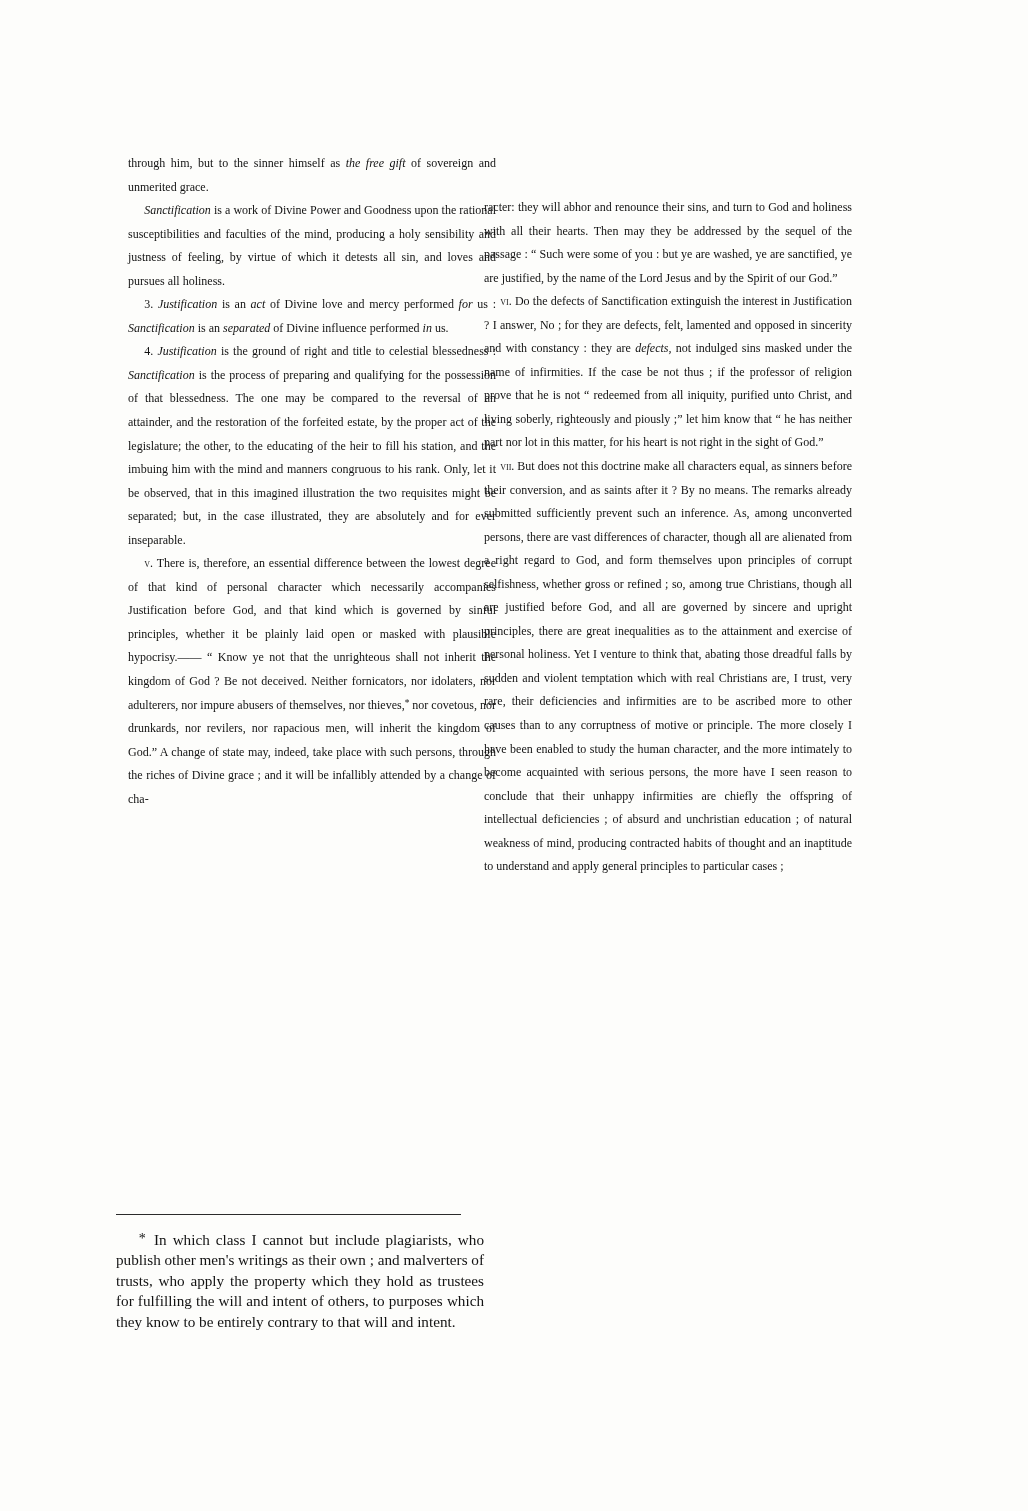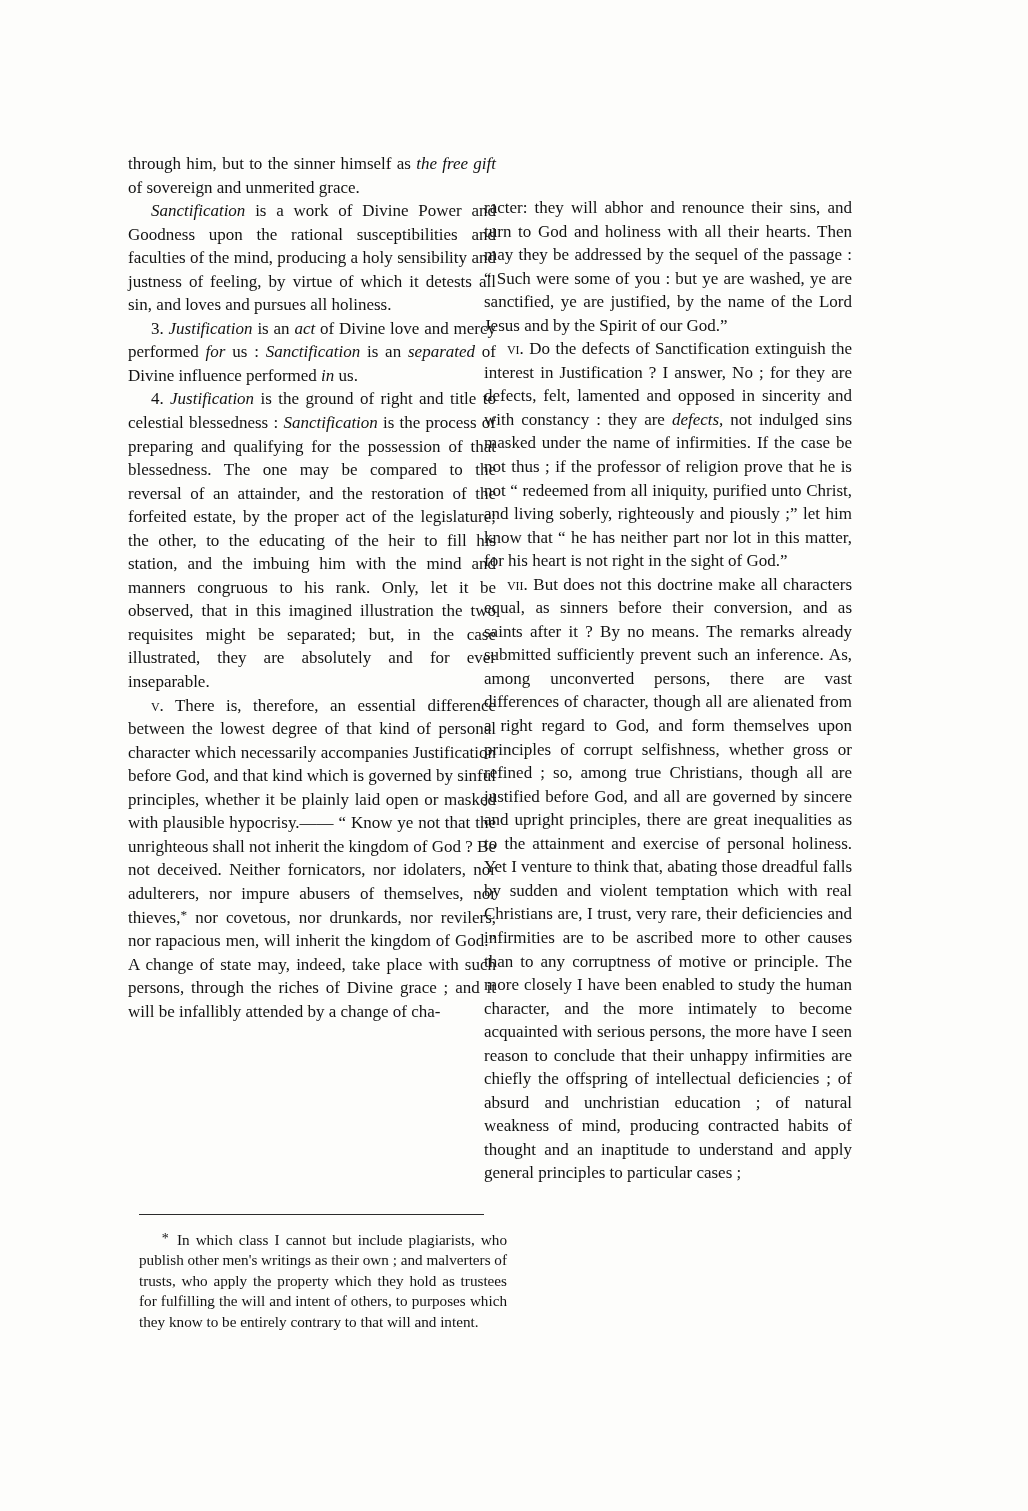--- a/index.html
+++ b/index.html
@@ -51,21 +51,21 @@
     font-weight: bold;
     font-size: 20px;
     letter-spacing: 0.3px;
   }
 
   
   .col {
     position: absolute;
     top: 152px;
     width: 368px;
-    font-size: 17px;
+    font-size: 12px;
     line-height: 23.55px;
     text-align: justify;
     text-justify: inter-word;
     hyphens: manual;
   }
   .col-left  { left: 128px; }
   .col-right { left: 484px; margin-top: 44px; }
 
   .col p {
     margin: 0;
@@ -79,21 +79,21 @@
 
   
   .secnum {
     font-variant: small-caps;
     text-transform: lowercase;
   }
 
   
   .footnote-block {
     position: absolute;
-    left: 139px;
+    left: 116px;
     top: 1214px;
     width: 368px;
   }
   .footnote-rule {
     width: 345px;
     height: 0;
     border-top: 1.4px solid #2b2b2b;
     margin: 0 0 14px 0;
   }
   .footnote-text {

